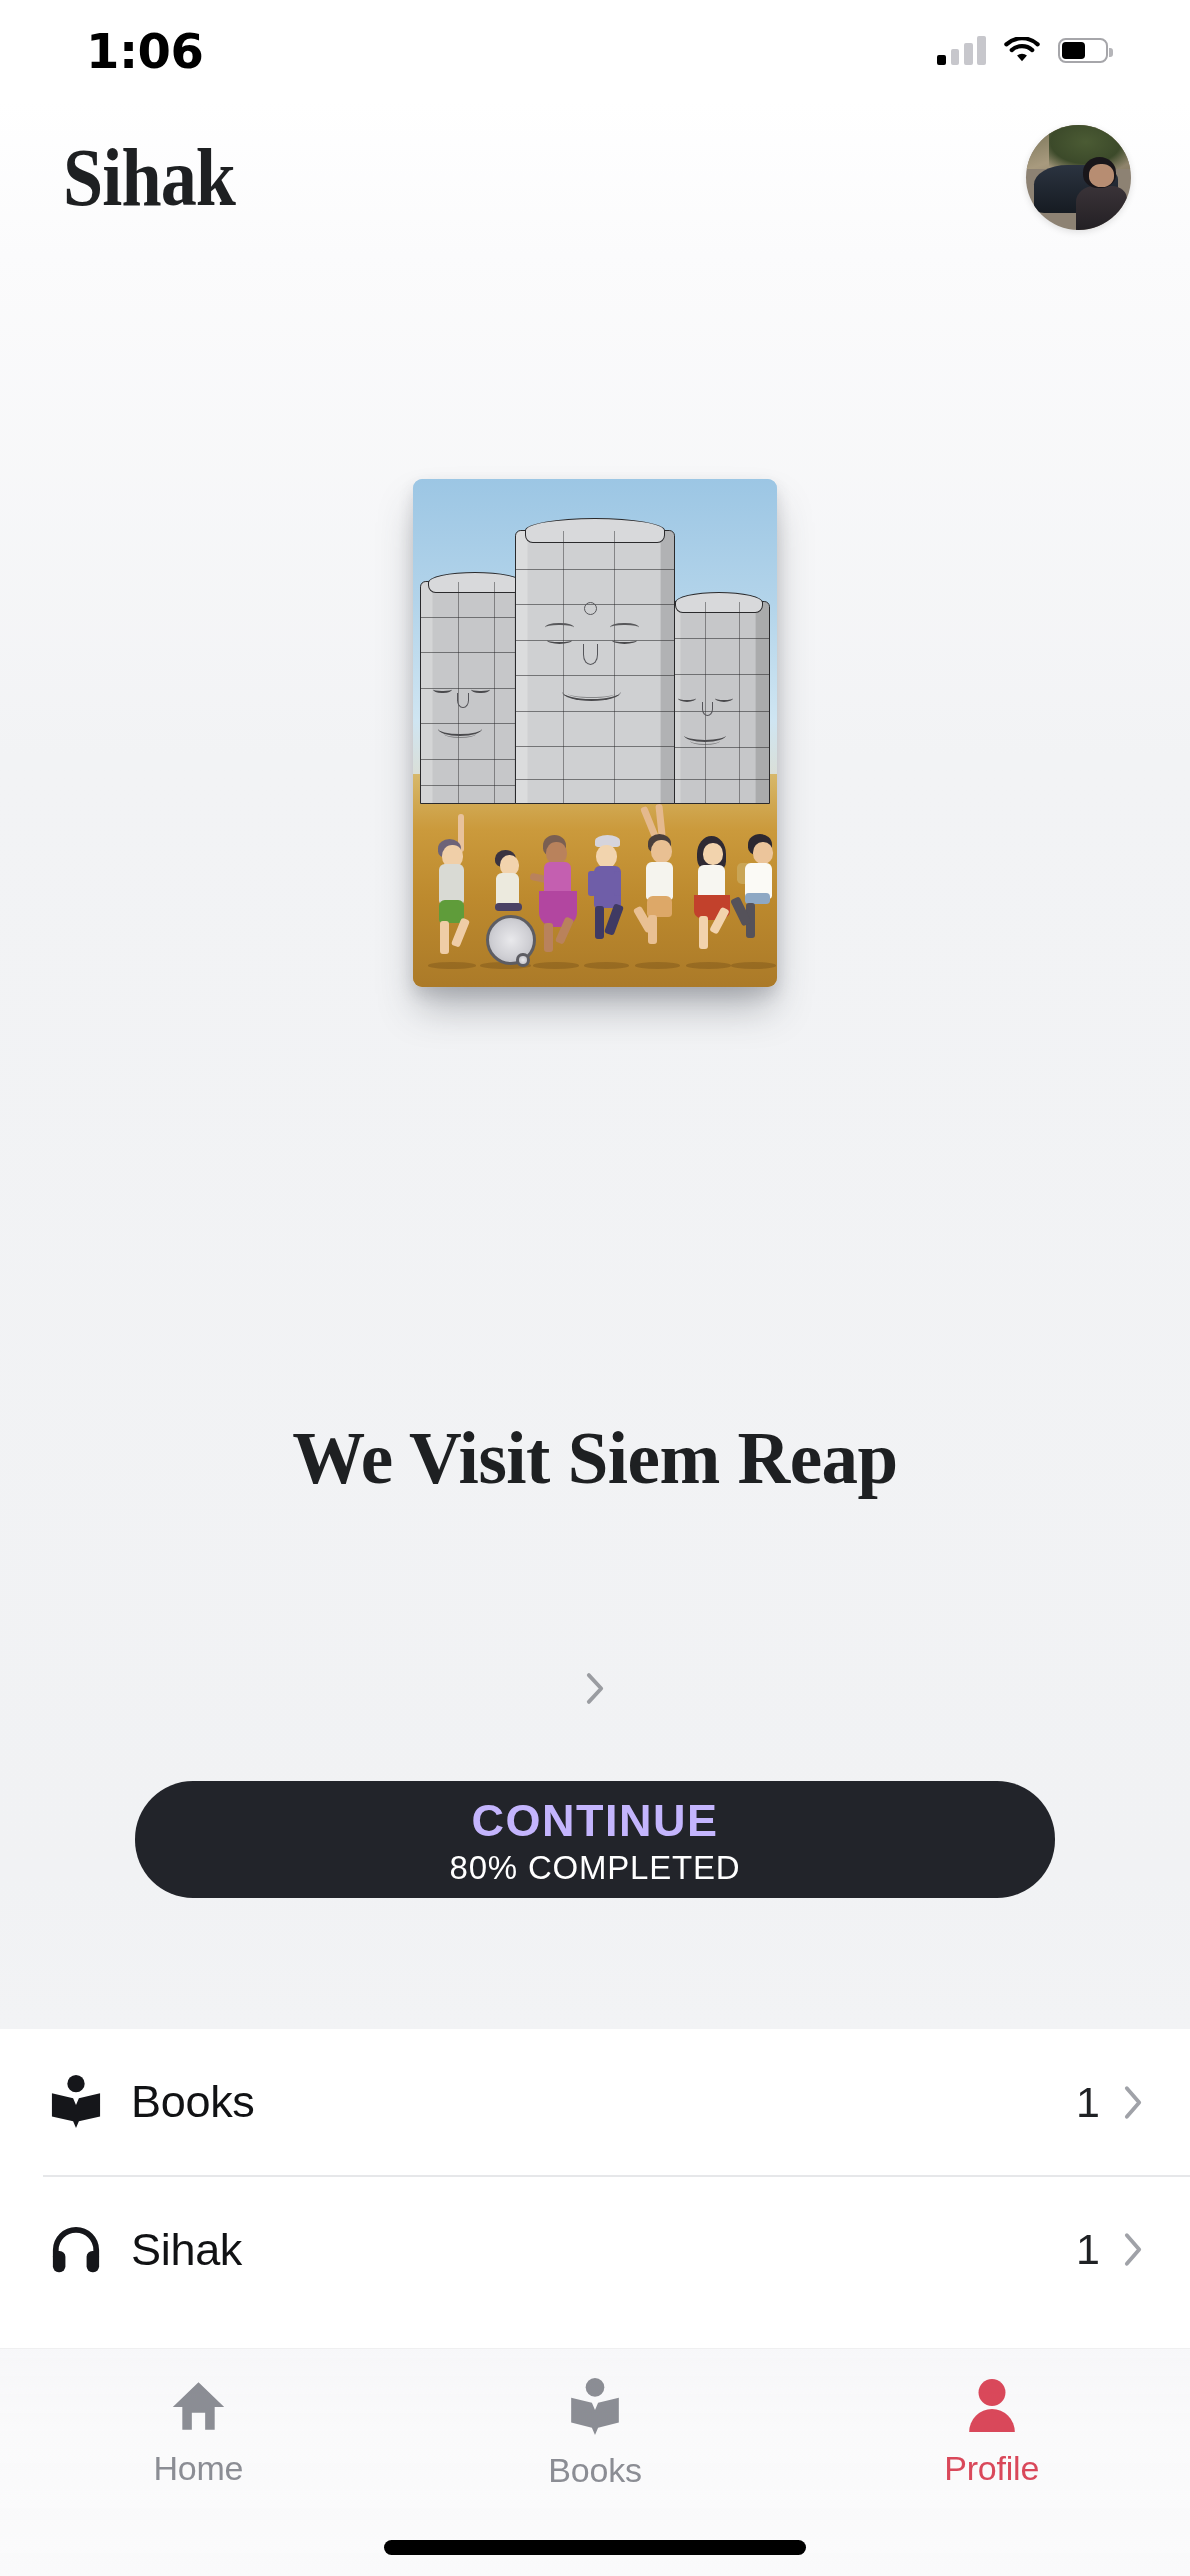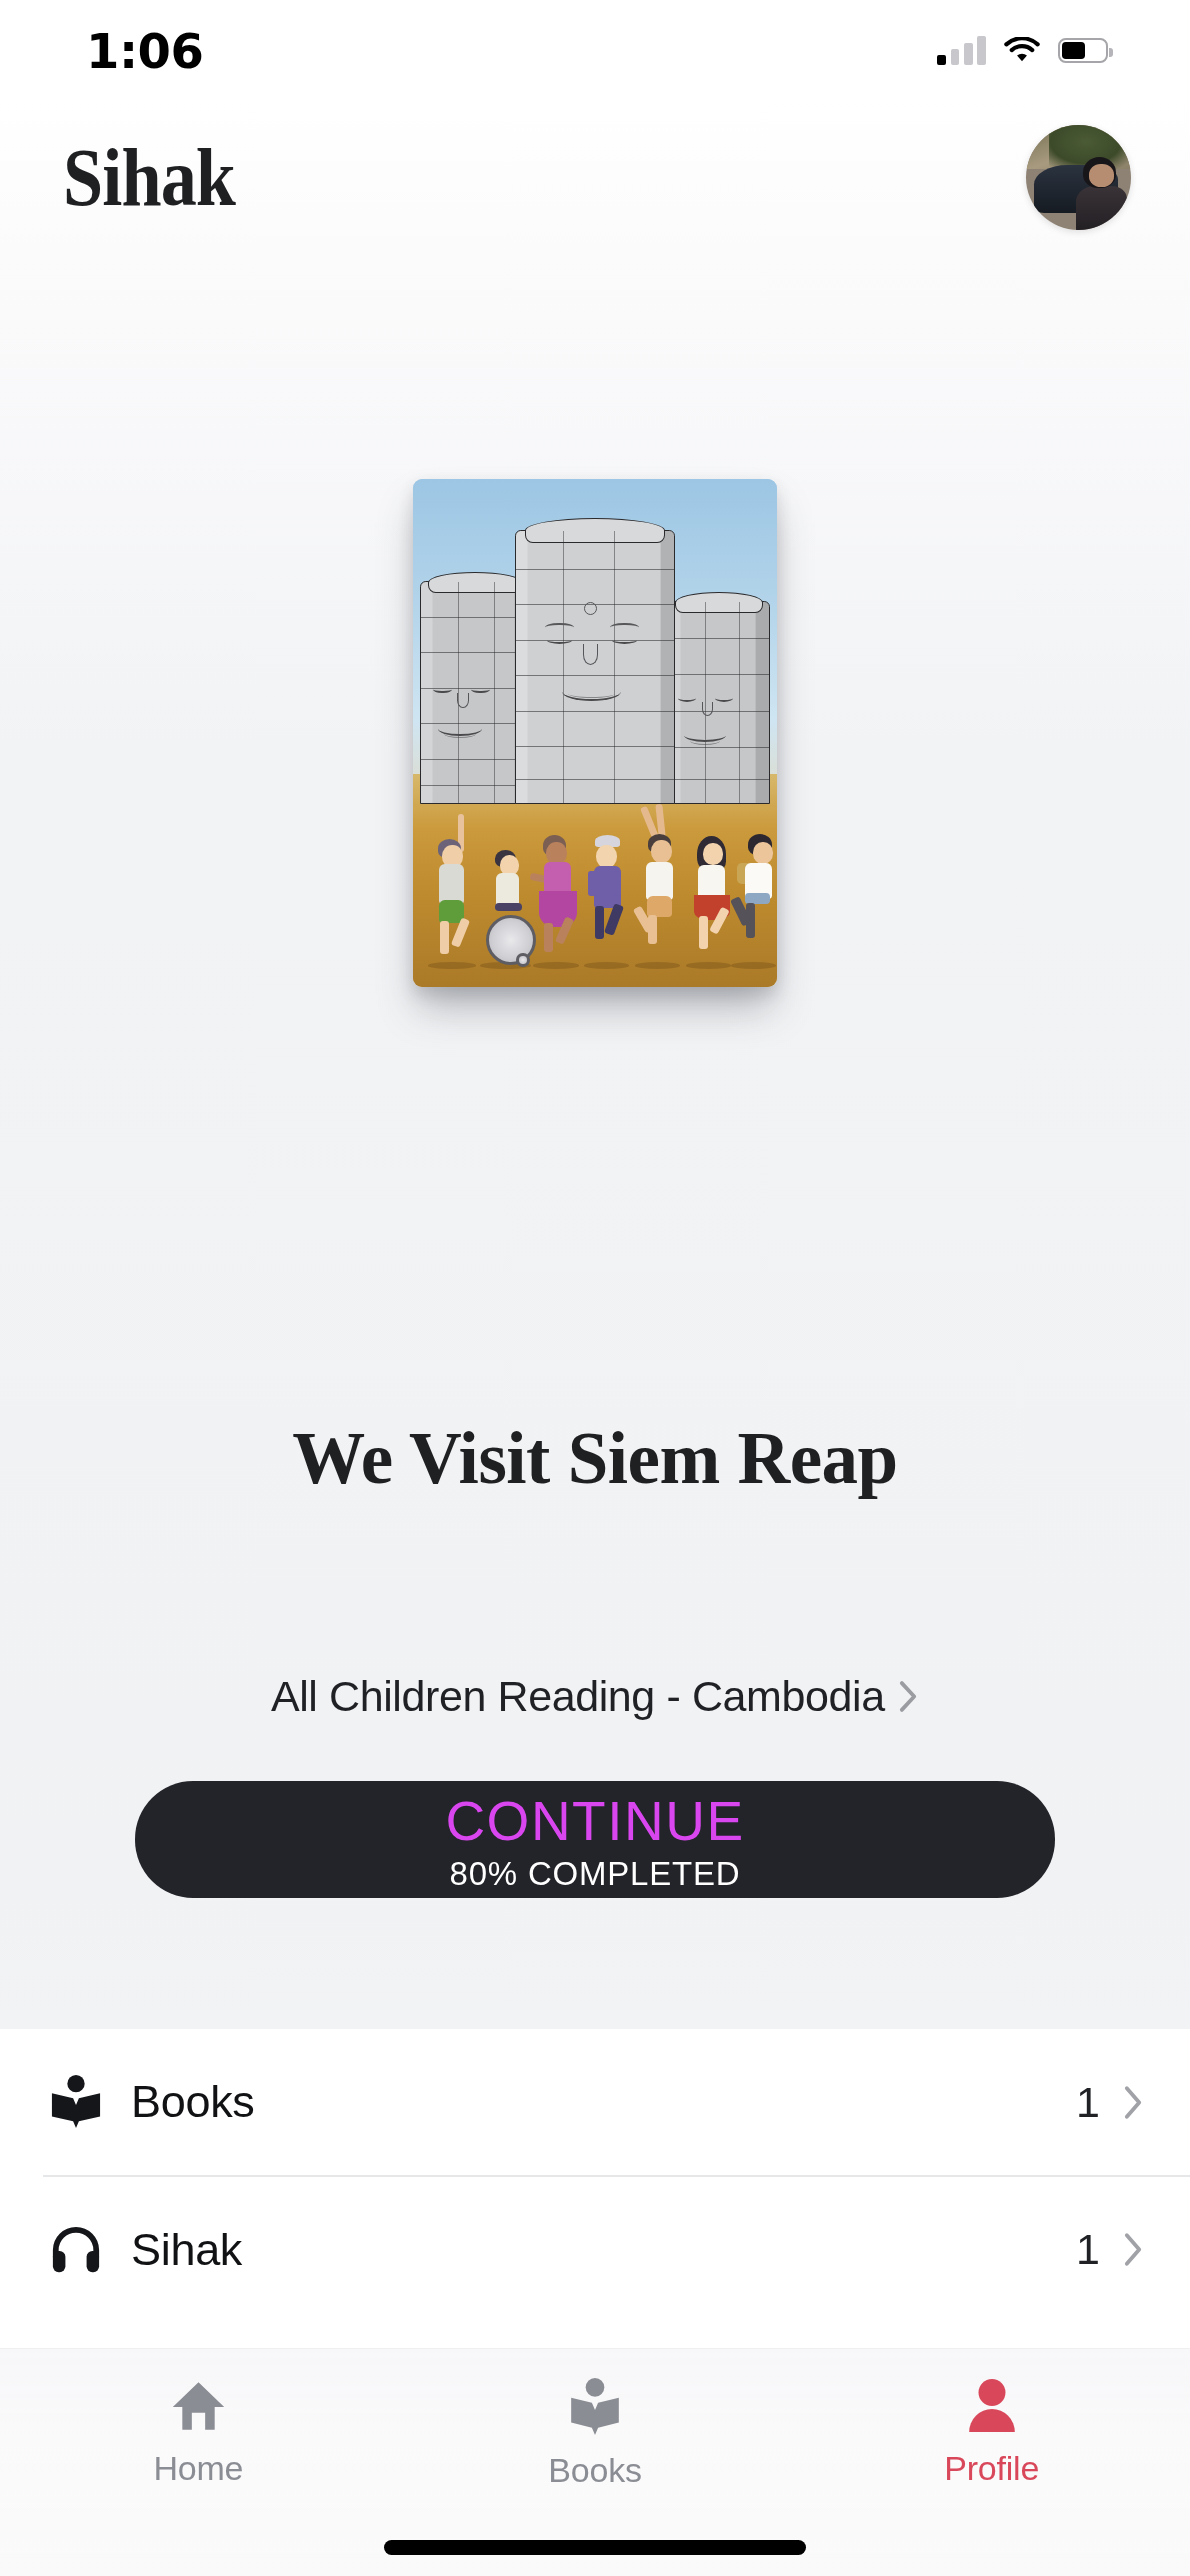--- a/index.html
+++ b/index.html
@@ -159,21 +159,21 @@
   .publisher span.txt{ font-size:43px; color:#1f2124; letter-spacing:-0.4px; }
   .chev-pub{ width:21px; height:33px; }
 
   .continue-btn{
     position:absolute; top:1781px; left:50%; transform:translateX(-50%);
     width:920px; height:117px; border-radius:58px;
     background:#22242a; border:none; cursor:pointer;
     display:flex; flex-direction:column; align-items:center; justify-content:center;
     gap:1.9px; padding-top:3.8px;
   }
-  .continue-btn .main{ font-size:55px; font-weight:400; color:#d946ef; letter-spacing:1.5px; }
+  .continue-btn .main{ font-size:45px; font-weight:700; color:#c4b5fd; letter-spacing:1.5px; }
   .continue-btn .sub{ font-size:33px; font-weight:400; color:#fff; letter-spacing:0.8px; }
 
   
   .list{
     position:absolute; top:2029px; left:0; width:1190px; background:#fff;
   }
   .row{
     height:146px; display:flex; align-items:center;
     padding:0 46px 0 43px; background:#fff; cursor:pointer;
   }
@@ -399,21 +399,20 @@
         <div class="leg" style="width:9.6px; height:29px; background:#55525a; left:6%; top:65px; transform:rotate(-26deg);"></div>
       </div>
 
     </div>
   </div>
 </div>
 
 <div class="book-title">We Visit Siem Reap</div>
 
 <div class="publisher">
-  <span class="txt">All Children Reading - Cambodia</span>
   <svg class="chev-pub" viewBox="0 0 22 34">
     <path d="M4 3 L17 17 L4 31" stroke="#9a9ca1" stroke-width="4" fill="none" stroke-linecap="round" stroke-linejoin="round"></path>
   </svg>
 </div>
 
 <button class="continue-btn">
   <span class="main">CONTINUE</span>
   <span class="sub">80% COMPLETED</span>
 </button>
 

